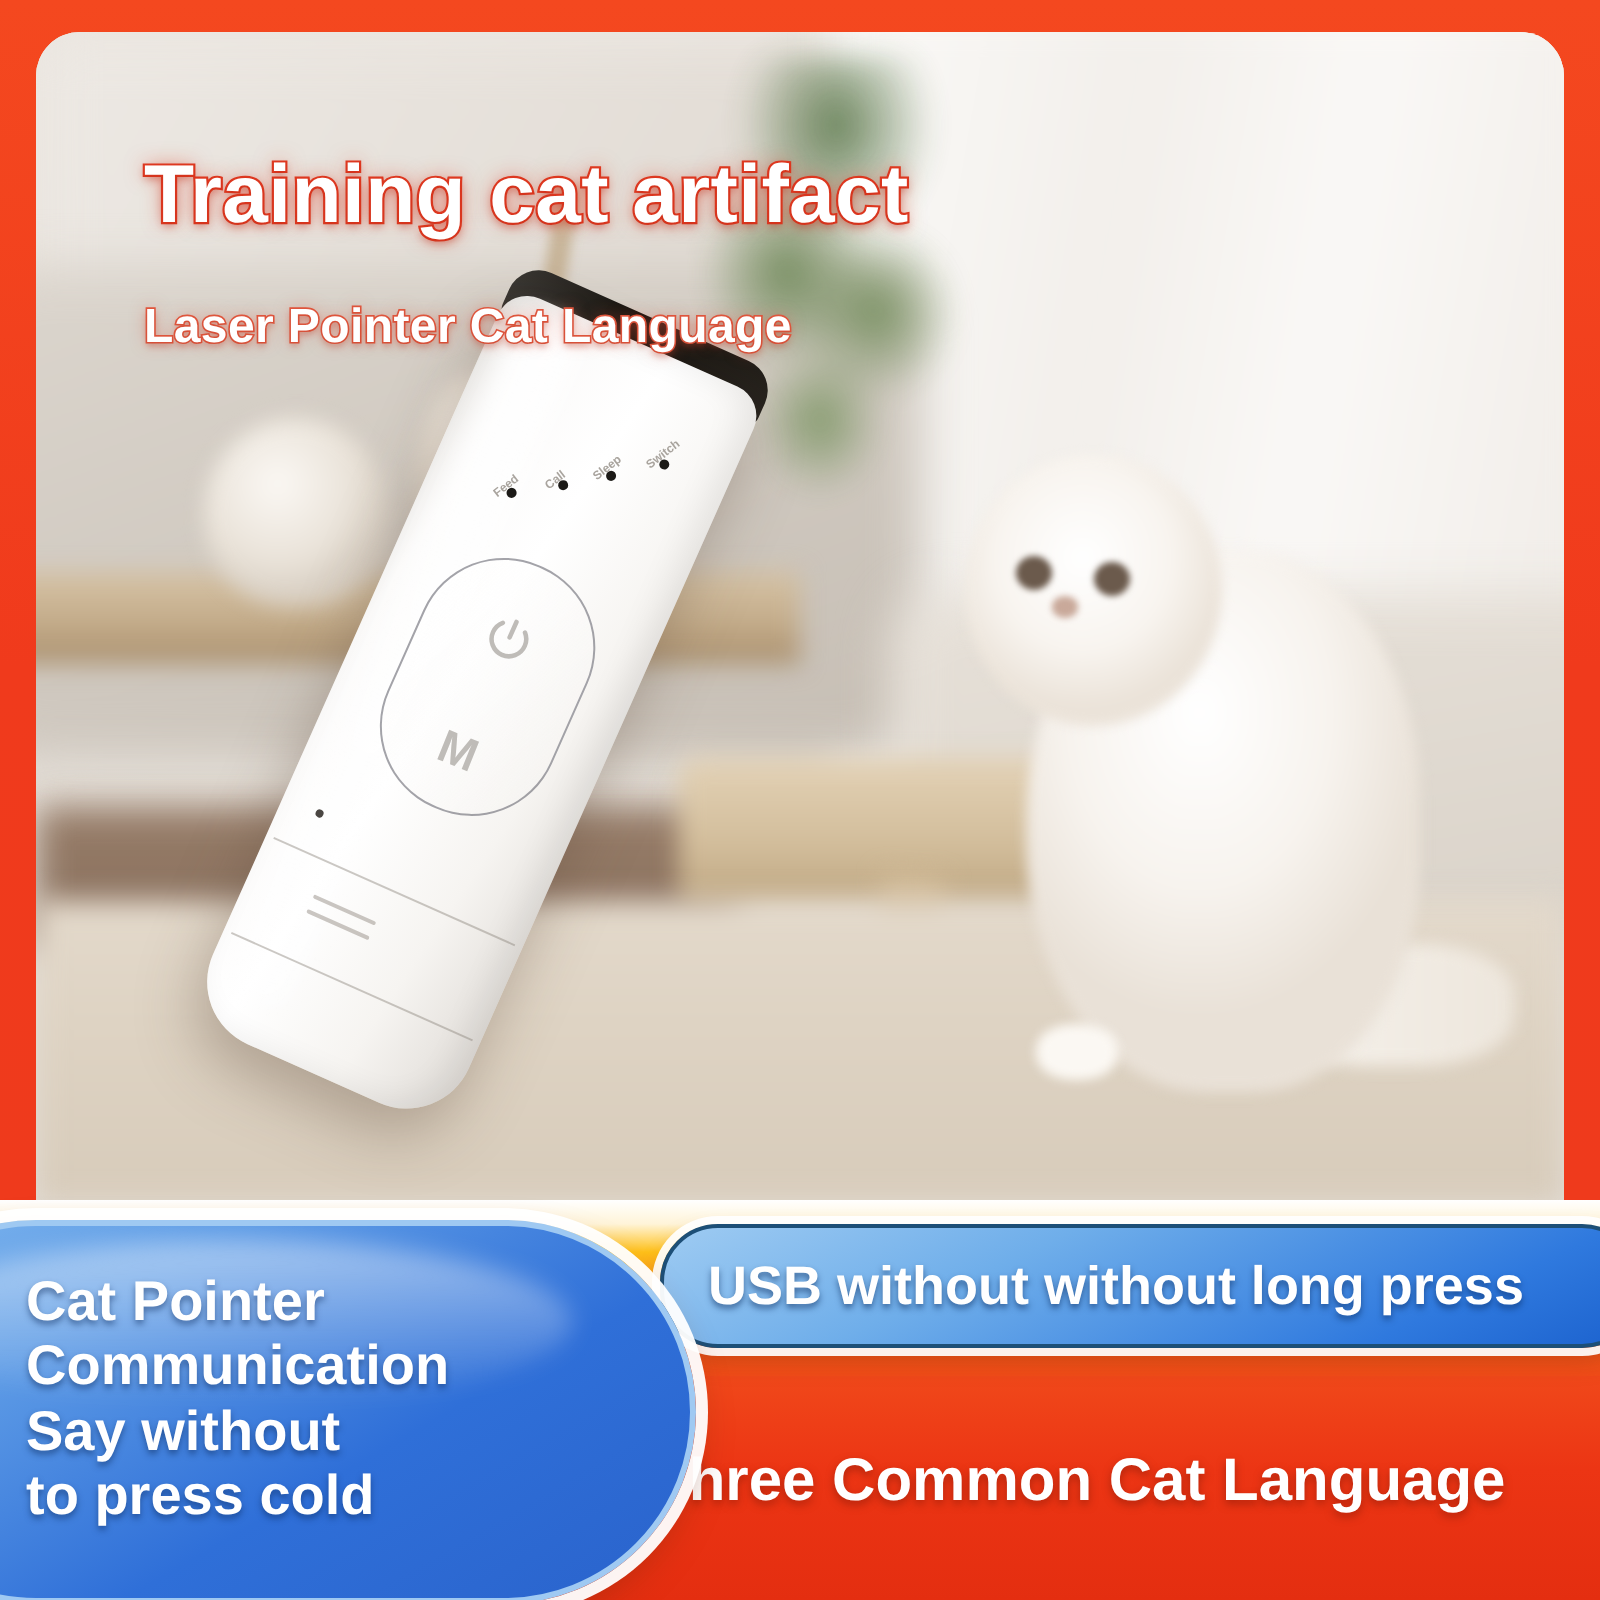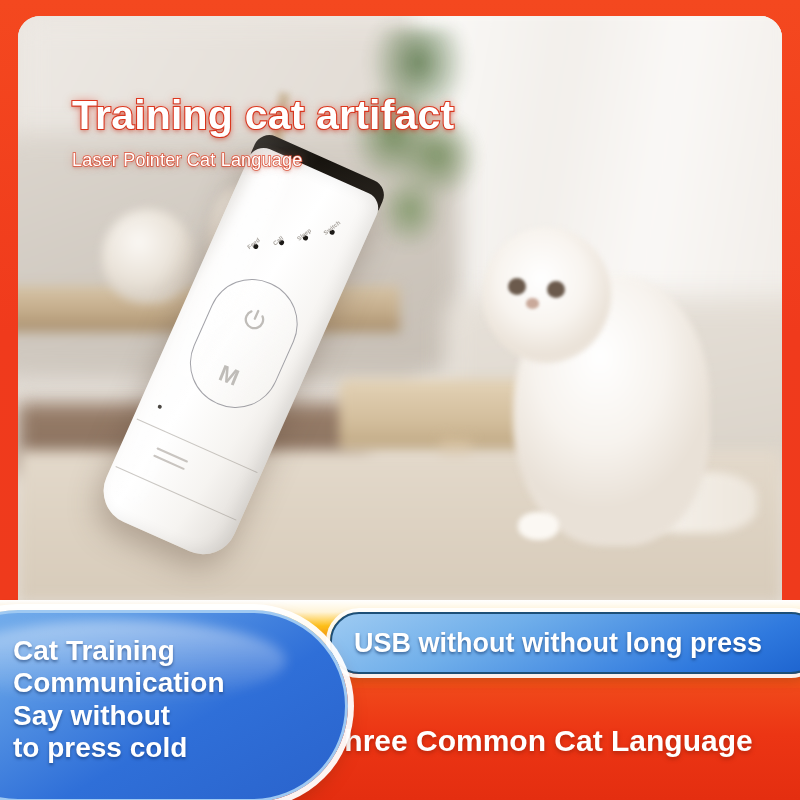--- a/index.html
+++ b/index.html
@@ -118,23 +118,23 @@
   .led{position:absolute;width:5px;height:5px;border-radius:50%;background:#1C1A17;}
   .led-lbl{position:absolute;font-size:6px;color:#A9A49E;font-weight:700;
       transform:rotate(-62deg);transform-origin:left center;white-space:nowrap;
       font-family:"Liberation Sans",sans-serif;}
 
   
   .headline{position:absolute;left:54px;top:58px;
       font-size:41px;font-weight:700;color:#FFFFFF;letter-spacing:.2px;
       -webkit-text-stroke:2.2px #E03A22;
       paint-order:stroke fill;
-      text-shadow:0 0 10px rgba(226,58,34,.55),0 2px 4px rgba(180,40,20,.45);margin-top:18px;}
+      text-shadow:0 0 10px rgba(226,58,34,.55),0 2px 4px rgba(180,40,20,.45);}
   .subline{position:absolute;left:54px;top:134px;
-      font-size:18px;font-weight:400;color:#FFFFFF;letter-spacing:.2px;
+      font-size:24px;font-weight:700;color:#FFFFFF;letter-spacing:.2px;
       -webkit-text-stroke:1.6px #E1583F;
       paint-order:stroke fill;
       text-shadow:0 0 8px rgba(226,88,63,.5),0 2px 3px rgba(180,60,40,.4);}
 
   
   .bottom{position:absolute;left:0;top:600px;width:800px;height:200px;
       background:linear-gradient(180deg,#FFFFFF 0%,#FFF4D8 6%,#FFC11A 13%,#F4631A 30%,#EE3416 58%,#E93012 100%);}
   .redband{position:absolute;left:0;top:88px;width:800px;height:112px;
       background:linear-gradient(180deg,#F0481A 0%,#EC3514 42%,#E42E10 100%);}
 
@@ -241,20 +241,20 @@
 
   <div class="three-txt">Three Common Cat Language</div>
 
   <div class="usb-pill">
     <span>USB without without long press</span>
   </div>
 
   <div class="cat-pill">
     <div class="gloss"></div>
     <div class="lines">
-      <div>Cat Training</div>
+      <div>Cat Pointer</div>
       <div>Communication</div>
       <div>Say without</div>
       <div>to press cold</div>
     </div>
   </div>
 
 </div>
 
 </body></html>

